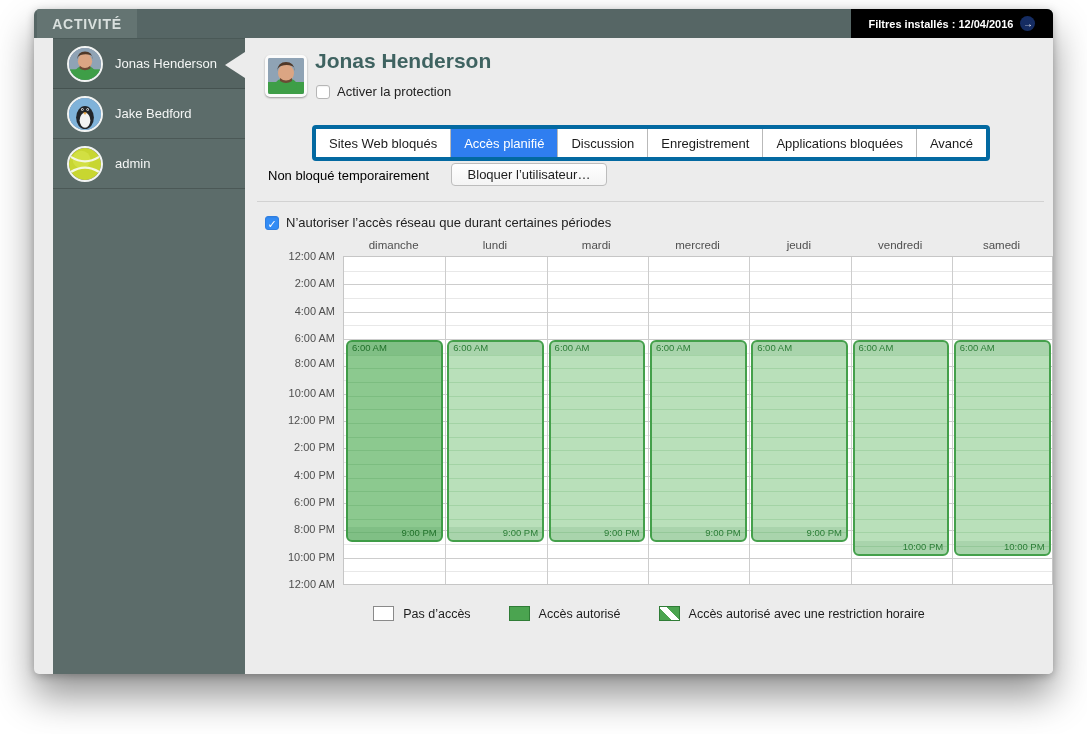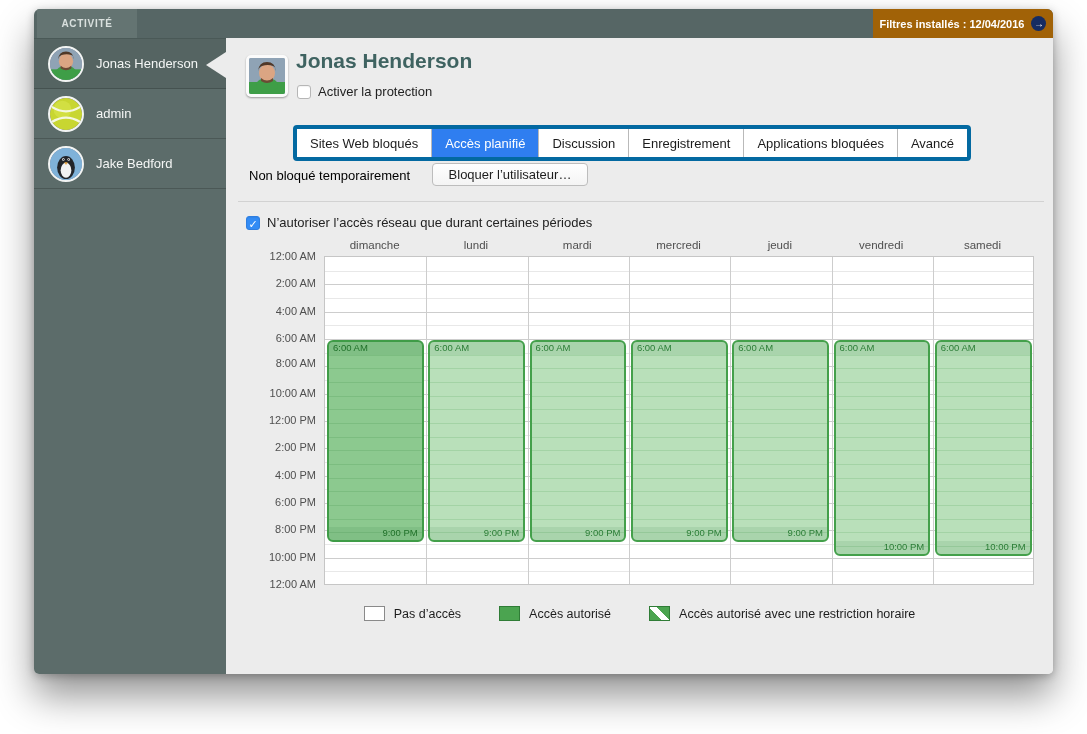--- a/index.html
+++ b/index.html
@@ -16,31 +16,31 @@
     background:linear-gradient(#efefef,#dcdcdc); border-bottom:1px solid #bdbdbd; }
   .traffic { position:absolute; left:7px; top:8px; display:flex; gap:8px; }
   .tl { width:12px; height:12px; border-radius:50%; border:0.5px solid rgba(0,0,0,.15); }
   .tl.red{ background:#ee6a5f; } .tl.yellow{ background:#f5bd4f; } .tl.green{ background:#61c554; }
   .win-title { position:absolute; left:0; right:0; top:6px; text-align:center;
     font-size:13px; color:#3e3e3e; }
 
   
   .navbar { position:relative; height:29px; flex:0 0 29px; background:#566665; }
   .nav-tab { position:absolute; top:0; height:29px; display:flex; align-items:center;
-    justify-content:center; font-size:10px; font-weight:bold; letter-spacing:.7px; cursor:default; }
+    justify-content:center; font-size:14px; font-weight:bold; letter-spacing:.7px; cursor:default; }
   .nav-tab.activity { left:3px; width:100px; background:#64807c00; background:#647472; color:#d9e0de; }
   .nav-tab.config { left:103px; width:150px; background:#202b2a; color:#d5b955; }
-  .filters-btn { position:absolute; right:0; top:0; height:29px; width:180px; background:#a16207;
+  .filters-btn { position:absolute; right:0; top:0; height:29px; width:202px; background:#000000;
     display:flex; align-items:center; justify-content:center; gap:7px;
     color:#ffffff; font-size:11px; font-weight:bold; }
   .arrow-circle { width:15px; height:15px; border-radius:50%; background:#152c62; color:#fff;
     font-size:10px; line-height:15px; text-align:center; font-weight:bold; }
 
   
-  .body { flex:1; display:flex; min-height:0; }
+  .body { flex:1; display:flex; min-height:0;margin-left:19px; }
   .sidebar { width:192px; flex:0 0 192px; background:#5c6c6a; border-top:1px solid #4a5957; }
   .side-row { position:relative; height:50px; display:flex; align-items:center; gap:12px;
     padding-left:14px; border-bottom:1px solid rgba(0,0,0,.18); }
   .side-row.selected { background:rgba(0,0,0,.07); }
   .avatar-ring { width:36px; height:36px; border-radius:50%; border:2px solid #f2f4f3;
     overflow:hidden; flex:0 0 36px; background:#889; }
   .avatar-ring svg { display:block; width:100%; height:100%; }
   .side-name { color:#f4f6f5; font-size:13px; }
 
   .content { position:relative; flex:1; background:#ececec; }
@@ -130,42 +130,42 @@
                 <ellipse cx="18" cy="15" rx="8" ry="9" fill="#dba583"></ellipse>
                 <path d="M9 13 Q10 4 18 4 Q26 4 27 13 Q27 9 24 8 Q19 6 13 8 Q10 9 9 13Z" fill="#503828"></path>
                 <path d="M12 20 Q18 25 24 20 L24 23 Q18 27 12 23Z" fill="#6b4a34"></path>
               </svg>
             </span>
             <span class="side-name">Jonas Henderson</span>
           </div>
           <div class="side-row">
             <span class="avatar-ring">
               <svg viewBox="0 0 36 36">
-                <circle cx="18" cy="18" r="18" fill="#c8d631"></circle>
-                <circle cx="14" cy="13" r="10" fill="#d6e24a" opacity="0.7"></circle>
-                <path d="M2 10 Q18 20 34 10" stroke="#f4f7df" stroke-width="2.6" fill="none"></path>
-                <path d="M2 27 Q18 17 34 27" stroke="#f4f7df" stroke-width="2.6" fill="none"></path>
-              </svg>
-            </span>
-            <span class="side-name">admin</span>
-          </div>
-          <div class="side-row">
-            <span class="avatar-ring">
-              <svg viewBox="0 0 36 36">
                 <rect width="36" height="36" fill="#7fb2d9"></rect>
                 <ellipse cx="18" cy="22" rx="10" ry="13" fill="#22252a"></ellipse>
                 <ellipse cx="18" cy="25" rx="6" ry="8.5" fill="#f2f2f2"></ellipse>
                 <circle cx="15" cy="13" r="1.4" fill="#fff"></circle>
                 <circle cx="21" cy="13" r="1.4" fill="#fff"></circle>
                 <circle cx="15" cy="13" r="0.7" fill="#000"></circle>
                 <circle cx="21" cy="13" r="0.7" fill="#000"></circle>
                 <polygon points="16,16 20,16 18,19" fill="#e8a33d"></polygon>
               </svg>
             </span>
             <span class="side-name">Jake Bedford</span>
+          </div>
+          <div class="side-row">
+            <span class="avatar-ring">
+              <svg viewBox="0 0 36 36">
+                <circle cx="18" cy="18" r="18" fill="#c8d631"></circle>
+                <circle cx="14" cy="13" r="10" fill="#d6e24a" opacity="0.7"></circle>
+                <path d="M2 10 Q18 20 34 10" stroke="#f4f7df" stroke-width="2.6" fill="none"></path>
+                <path d="M2 27 Q18 17 34 27" stroke="#f4f7df" stroke-width="2.6" fill="none"></path>
+              </svg>
+            </span>
+            <span class="side-name">admin</span>
           </div>
         </div>
 
       <div class="content">
         <div class="sel-arrow"></div>
 
         <div class="profile-avatar" id="profileAvatar">
             <svg viewBox="0 0 36 36">
               <rect width="36" height="36" fill="#8fa3b5"></rect>
               <rect y="24" width="36" height="12" fill="#3e9e47"></rect>

